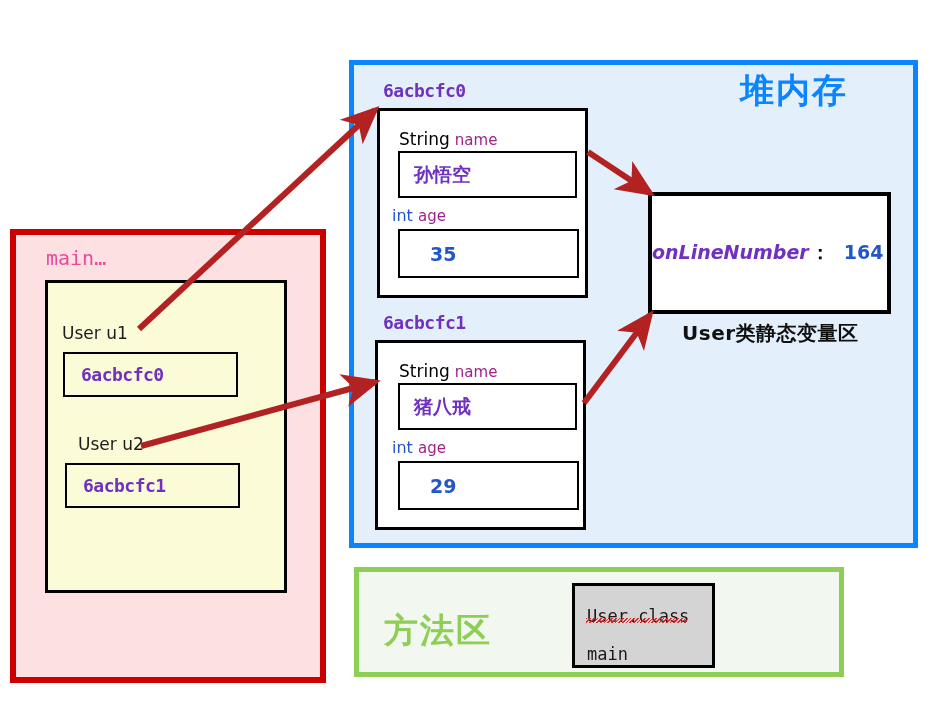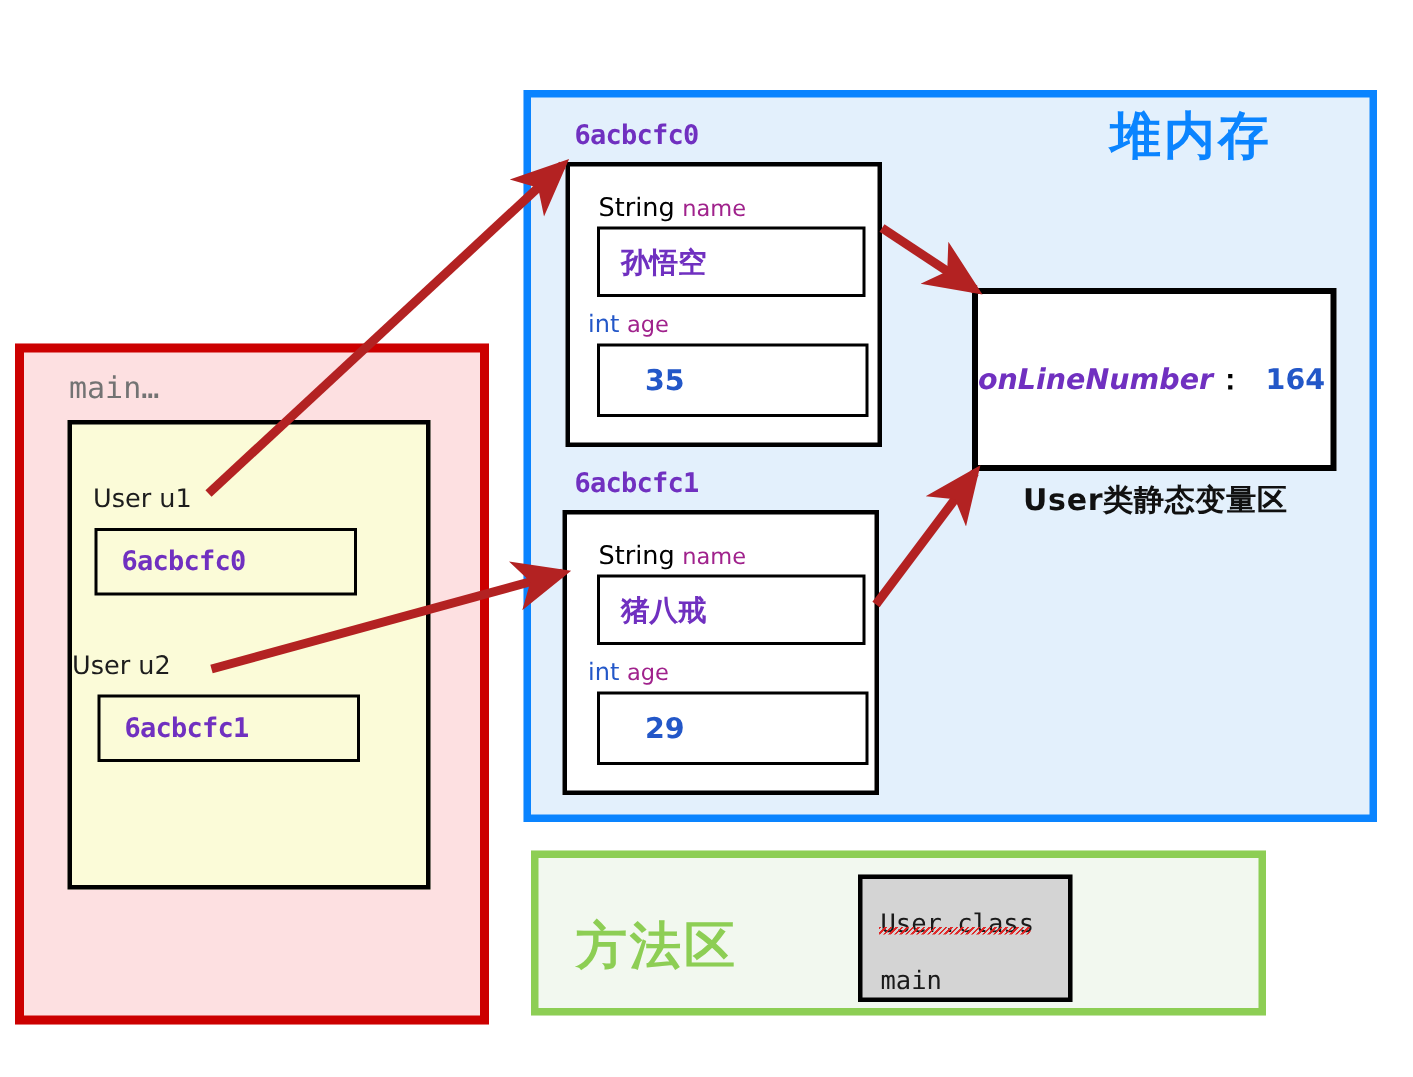--- a/index.html
+++ b/index.html
@@ -22,35 +22,35 @@
   
   #stack-region {
     left: 10px; top: 229px; width: 316px; height: 454px;
     background: #fde0e1;
     border: 6px solid #cc0000;
   }
   #stack-label-main {
     left: 46px; top: 246px;
     font-family: "DejaVu Sans Mono", monospace;
     font-size: 20px;
-    color: #737373;
+    color: #ec4899;
     letter-spacing: 0px;
   }
   #stack-frame {
     left: 45px; top: 280px; width: 242px; height: 313px;
     background: #fbfbd8;
     border: 3px solid #000000;
   }
   .var-label {
     font-family: "DejaVu Sans", sans-serif;
     font-size: 17px;
     color: #1d1d1d;
   }
   #label-u1 { left: 62px; top: 323px; }
-  #label-u2 { left: 48px; top: 434px; }
+  #label-u2 { left: 78px; top: 434px; }
 
   .addr-box {
     background: #fbfbd8;
     border: 2px solid #000000;
     display: flex;
     align-items: center;
   }
   #u1-addr-box { left: 63px; top: 352px; width: 175px; height: 45px; }
   #u2-addr-box { left: 65px; top: 463px; width: 175px; height: 45px; }
   .addr-text {

